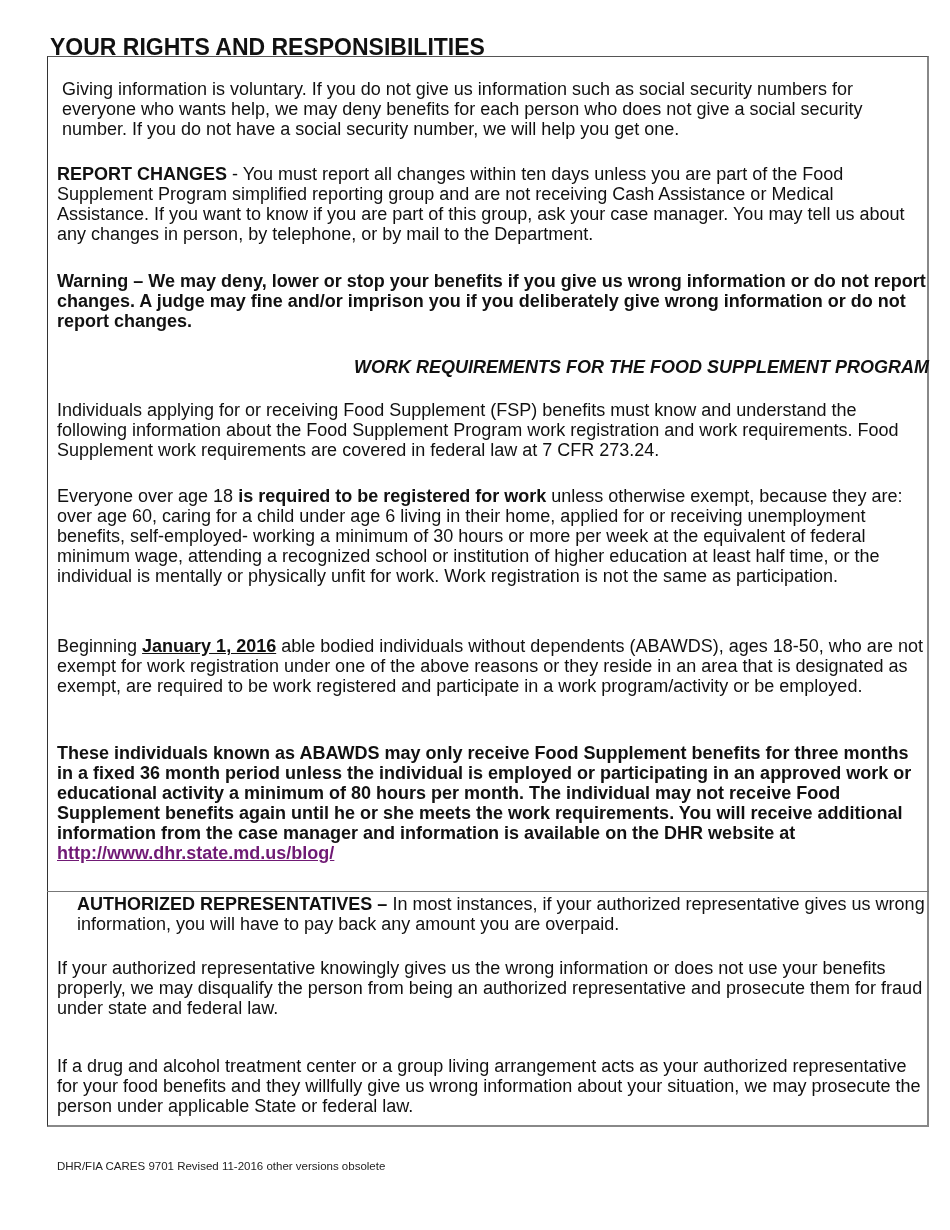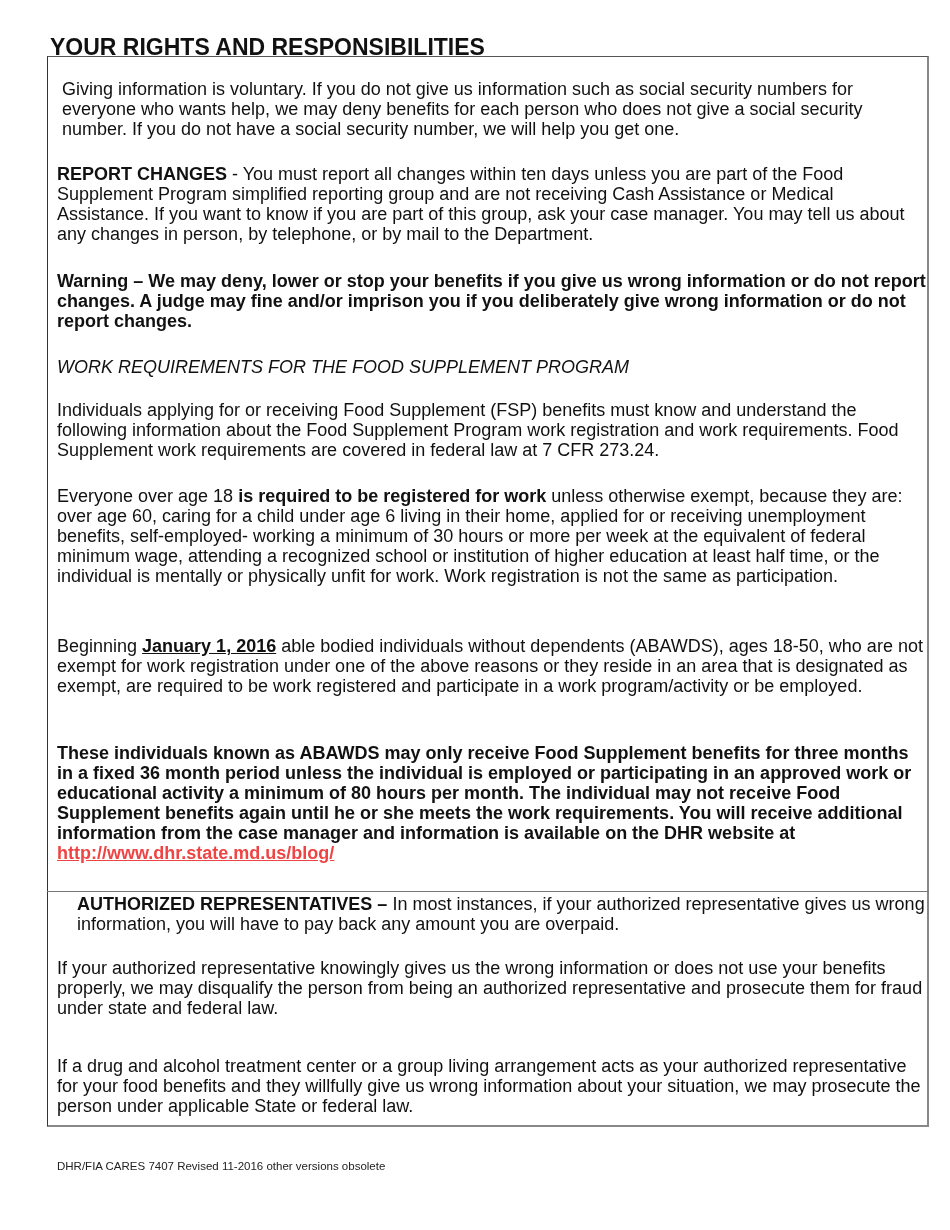--- a/index.html
+++ b/index.html
@@ -19,23 +19,23 @@
   }
   .divider {
     position: absolute; left: 47px; top: 891px; width: 882px; height: 0;
     border-top: 1.5px solid #777;
   }
   .p {
     position: absolute; font-size: 18px; line-height: 20px; margin: 0;
     width: 872px;
   }
   .b { font-weight: bold; }
-  .bi { font-weight: normal; font-style: italic; }
+  .bi { font-weight: bold; font-style: italic; text-align: right; }
   .u { text-decoration: underline; }
-  a.link { color: #ef4444; text-decoration: underline; font-weight: bold; }
+  a.link { color: #701a75; text-decoration: underline; font-weight: bold; }
   .footer {
     position: absolute; left: 57px; top: 1160px; font-size: 11.5px; color: #222;
   }
 </style>
 </head>
 <body>
 
 <div class="page-title">YOUR RIGHTS AND RESPONSIBILITIES</div>
 
 <div class="frame"></div>
@@ -56,13 +56,13 @@
 <p class="p" style="left:57px; top:636px;"><span>Beginning </span><span class="b u">January 1, 2016</span><span> able bodied individuals without dependents (ABAWDS), ages 18-50, who are not exempt for work registration under one of the above reasons or they reside in an area that is designated as exempt, are required to be work registered and participate in a work program/activity or be employed.</span></p>
 
 <p class="p b" style="left:57px; top:743px;"><span>These individuals known as ABAWDS may only receive Food Supplement benefits for three months in a fixed 36 month period unless the individual is employed or participating in an approved work or educational activity a minimum of 80 hours per month. The individual may not receive Food Supplement benefits again until he or she meets the work requirements. You will receive additional information from the case manager and information is available on the DHR website at </span><a class="link" href="#">http://www.dhr.state.md.us/blog/</a></p>
 
 <p class="p" style="left:57px; top:894px;margin-left:20px;"><span class="b">AUTHORIZED REPRESENTATIVES –</span><span> In most instances, if your authorized representative gives us wrong information, you will have to pay back any amount you are overpaid.</span></p>
 
 <p class="p" style="left:57px; top:958px;">If your authorized representative knowingly gives us the wrong information or does not use your benefits properly, we may disqualify the person from being an authorized representative and prosecute them for fraud under state and federal law.</p>
 
 <p class="p" style="left:57px; top:1044px;margin-top:12px;">If a drug and alcohol treatment center or a group living arrangement acts as your authorized representative for your food benefits and they willfully give us wrong information about your situation, we may prosecute the person under applicable State or federal law.</p>
 
-<div class="footer">DHR/FIA CARES 7407 Revised 11-2016 other versions obsolete</div>
+<div class="footer">DHR/FIA CARES 9701 Revised 11-2016 other versions obsolete</div>
 
 </body></html>

